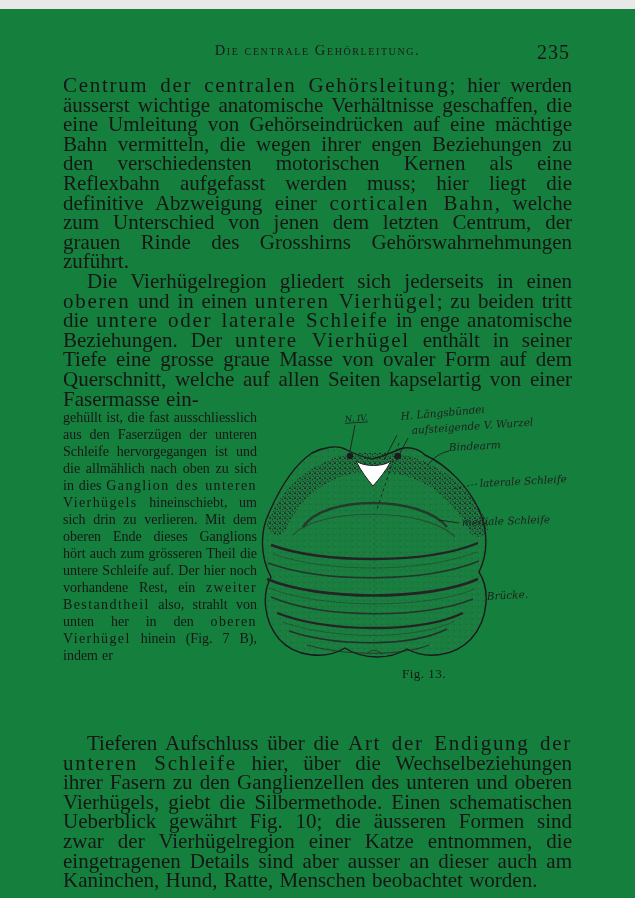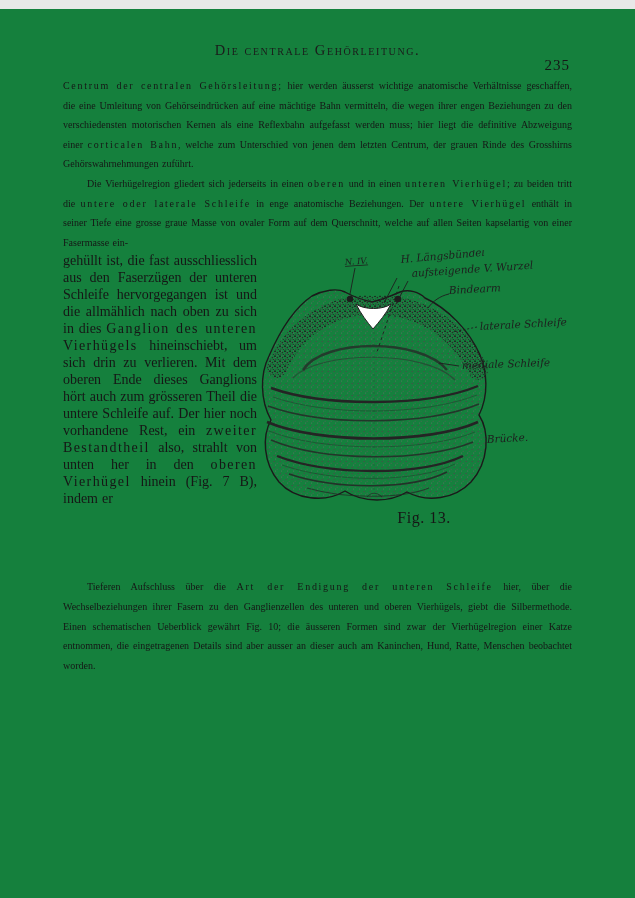--- a/index.html
+++ b/index.html
@@ -20,26 +20,26 @@
     height:18px;
     text-align:center;
   }
   .running-head {
     font-variant:small-caps;
     letter-spacing:1.6px;
     font-size:14.5px;
     color:#1b1b1b;
   }
   .page-num {
-    position:absolute; right:2px; top:16px;
-    font-size:15px; letter-spacing:1px;text-align:center;
+    position:absolute; right:2px; top:0;
+    font-size:20px; letter-spacing:1px;text-align:center;
   }
   p.body {
     margin:0;
-    font-size:10px;
+    font-size:21px;
     line-height:19.6px;
     text-align:justify;
     word-spacing:1px;
     font-family:Liberation Serif, serif;
   }
   p.first { margin-top:17px; }
   p.indent { text-indent:24px; }
   .gsp { letter-spacing:1.7px; }
   .row { position:relative; margin-top:0; min-height:325px; }
   .narrow {
@@ -48,21 +48,21 @@
     line-height:17px;
     text-align:justify;
     word-spacing:0.5px;
   }
   .narrow .gsp { letter-spacing:1.4px; }
   figure.fig {
     position:absolute; left:186px; top:-2px;
     width:350px; margin:0; padding:0;
   }
   figcaption { width:330px; margin-left:10px; text-align:center; margin-top:1px; }
-  .fig-num { font-size:16px; letter-spacing:0.5px; margin-bottom:3px; }
+  .fig-num { font-size:13px; letter-spacing:0.5px; margin-bottom:3px; }
   .fig-cap { font-size:12.6px; line-height:16.5px; }
   .fig-cap .gsp { letter-spacing:1.5px; }
   svg text.hand {
     font-family:"DejaVu Serif", serif;
     font-style:italic;
     font-size:10.5px;
     fill:#1e1e1e;
   }
   svg text.hand-small { font-size:8.5px; }
 </style>

